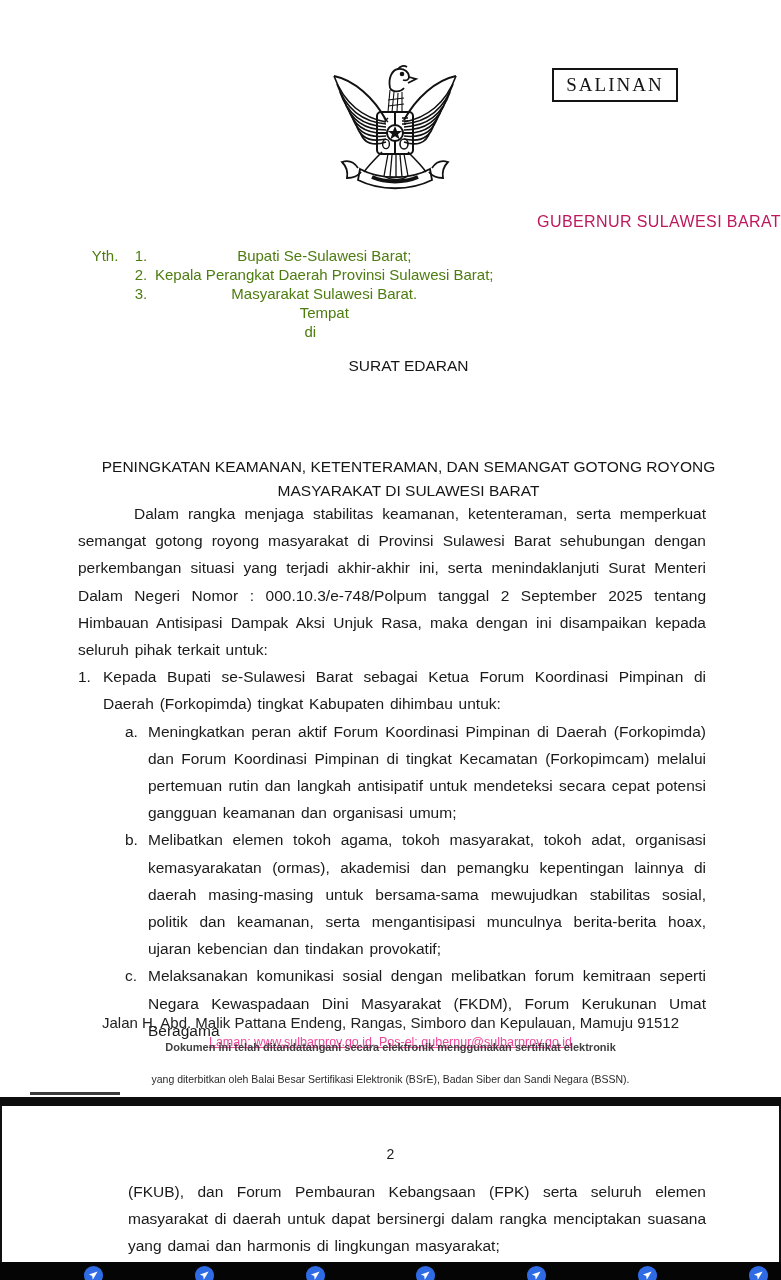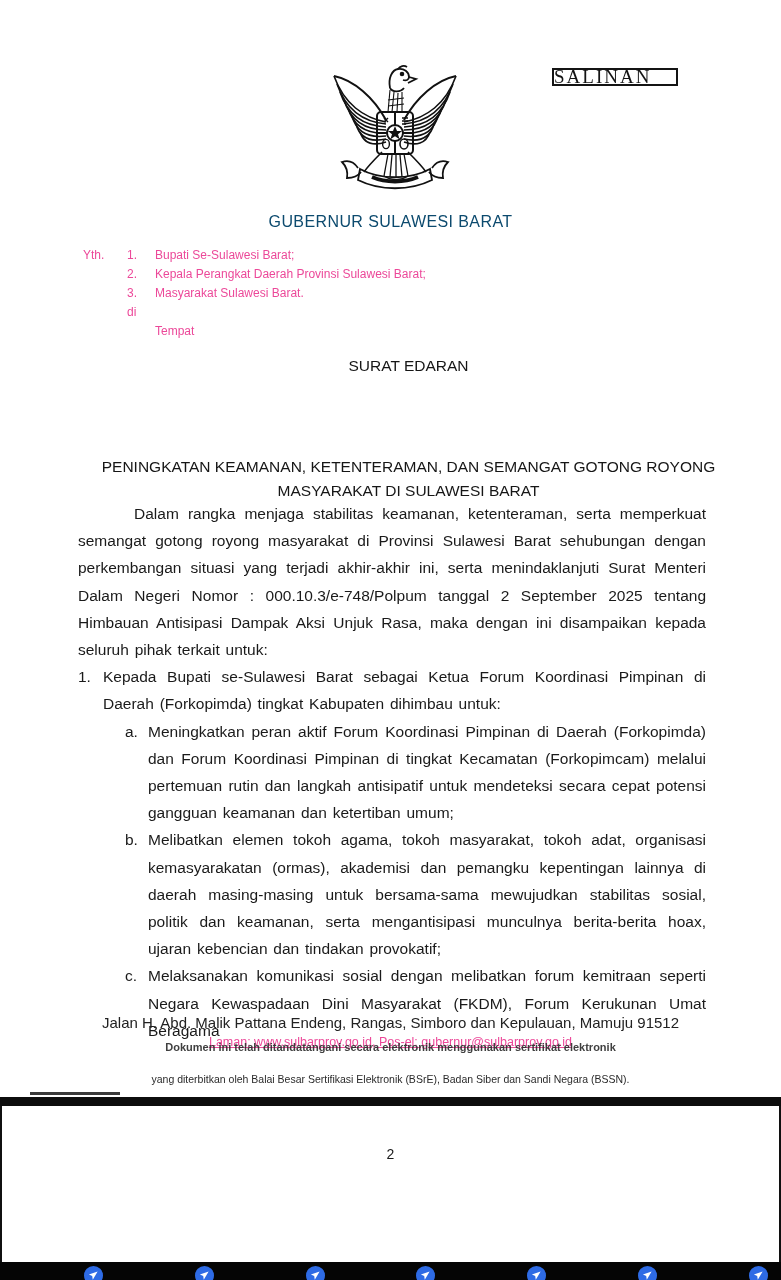--- a/index.html
+++ b/index.html
@@ -11,41 +11,41 @@
     background: #ffffff;
     overflow: hidden;
     font-family: "Liberation Sans", sans-serif;
     color: #1c1c1c;
   }
 
   
   .salinan-box {
     position: absolute;
     left: 552px; top: 68px;
-    width: 126px; height: 18px;
+    width: 126px; height: 34px;
     border: 2px solid #141414;
-    display: flex; align-items: center; 
+    display: flex; align-items: center; justify-content: center;
     font-family: "Liberation Serif", serif;
     font-size: 19px; letter-spacing: 2px; color: #141414;
   }
   .emblem {
     position: absolute;
     left: 324px; top: 60px;
     width: 142px; height: 138px;
   }
   .header-title {
     position: absolute;
     left: 0; top: 213px; width: 781px;
-    text-align: center;
-    font-size: 16px; letter-spacing: 0.4px; color: #0c4a6e;
+    text-align: right;
+    font-size: 16px; letter-spacing: 0.4px; color: #be185d;
   }
   .recipients {
     position: absolute;
     left: 83px; top: 246px;
-    font-size: 12px; line-height: 19px; color: #ec4899;
+    font-size: 15px; line-height: 19px; color: #4d7c0f; text-align: center;
   }
   .recipients table { border-collapse: collapse; }
   .recipients td { vertical-align: top; padding: 0; }
   .recipients .col-salutation { width: 44px; }
   .recipients .col-marker { width: 28px; }
   .title-block {
     position: absolute; left: 0; width: 781px;
     text-align: center; font-size: 15.5px; color: #161616; padding-left: 36px;
   }
   .t-doc-type { top: 357px; }
@@ -227,46 +227,46 @@
         <td>2.</td>
         <td>Kepala Perangkat Daerah Provinsi Sulawesi Barat;</td>
       </tr>
       <tr>
         <td></td>
         <td>3.</td>
         <td>Masyarakat Sulawesi Barat.</td>
       </tr>
       <tr>
         <td></td>
+        <td></td>
+        <td>Tempat</td>
+      </tr>
+      <tr>
+        <td></td>
         <td colspan="2">di</td>
-      </tr>
-      <tr>
-        <td></td>
-        <td></td>
-        <td>Tempat</td>
       </tr>
     </tbody>
       </table>
   </div>
 
   <div class="title-block t-doc-type">SURAT EDARAN</div>
   <div class="title-block t-subject">
     <div>PENINGKATAN KEAMANAN, KETENTERAMAN, DAN SEMANGAT GOTONG ROYONG</div>
     <div>MASYARAKAT DI SULAWESI BARAT</div>
   </div>
 
   <div class="body-block">
     <p class="opening">Dalam rangka menjaga stabilitas keamanan, ketenteraman, serta memperkuat semangat gotong royong masyarakat di Provinsi Sulawesi Barat sehubungan dengan perkembangan situasi yang terjadi akhir-akhir ini, serta menindaklanjuti Surat Menteri Dalam Negeri Nomor : 000.10.3/e-748/Polpum tanggal 2 September 2025 tentang Himbauan Antisipasi Dampak Aksi Unjuk Rasa, maka dengan ini disampaikan kepada seluruh pihak terkait untuk:</p>
     <div class="num-item">
       <span class="marker">1.</span>
       <div class="itext">Kepada Bupati se-Sulawesi Barat sebagai Ketua Forum Koordinasi Pimpinan di Daerah (Forkopimda) tingkat Kabupaten dihimbau untuk:</div>
     </div>
     <div class="sub-item">
       <span class="marker">a.</span>
-      <div class="itext">Meningkatkan peran aktif Forum Koordinasi Pimpinan di Daerah (Forkopimda) dan Forum Koordinasi Pimpinan di tingkat Kecamatan (Forkopimcam) melalui pertemuan rutin dan langkah antisipatif untuk mendeteksi secara cepat potensi gangguan keamanan dan ketertiban umum;</div>
+      <div class="itext">Meningkatkan peran aktif Forum Koordinasi Pimpinan di Daerah (Forkopimda) dan Forum Koordinasi Pimpinan di tingkat Kecamatan (Forkopimcam) melalui pertemuan rutin dan langkah antisipatif untuk mendeteksi secara cepat potensi gangguan keamanan dan organisasi umum;</div>
     </div>
     <div class="sub-item">
       <span class="marker">b.</span>
       <div class="itext">Melibatkan elemen tokoh agama, tokoh masyarakat, tokoh adat, organisasi kemasyarakatan (ormas), akademisi dan pemangku kepentingan lainnya di daerah masing-masing untuk bersama-sama mewujudkan stabilitas sosial, politik dan keamanan, serta mengantisipasi munculnya berita-berita hoax, ujaran kebencian dan tindakan provokatif;</div>
     </div>
     <div class="sub-item">
       <span class="marker">c.</span>
       <div class="itext">Melaksanakan komunikasi sosial dengan melibatkan forum kemitraan seperti Negara Kewaspadaan Dini Masyarakat (FKDM), Forum Kerukunan Umat Beragama</div>
     </div>
   </div>
@@ -278,20 +278,21 @@
       <div class="f-esign1">Dokumen ini telah ditandatangani secara elektronik menggunakan sertifikat elektronik</div>
     </div>
     <div class="f-esign2">yang diterbitkan oleh Balai Besar Sertifikasi Elektronik (BSrE), Badan Siber dan Sandi Negara (BSSN).</div>
   </div>
 
   <div class="pre-sep-line"></div>
   <div class="sep-band"></div>
 
   <div class="page2">
     <div class="page-num">2</div>
+    <div class="continuation">(FKUB), dan Forum Pembauran Kebangsaan (FPK) serta seluruh elemen masyarakat di daerah untuk dapat bersinergi dalam rangka menciptakan suasana yang damai dan harmonis di lingkungan masyarakat;</div>
   </div>
 
   <div class="bottom-bar" id="bottom-bar">
       <span class="bar-icon" style="left: 84px; background: rgb(46, 107, 229);">
         <svg width="11" height="11" viewBox="0 0 12 12">
           <path d="M10.5 1.5 L5.2 10.5 L4.6 6.6 L1 4.9 Z" fill="#ffffff"></path>
         </svg>
       </span>
       <span class="bar-icon" style="left: 194.8px; background: rgb(46, 107, 229);">
         <svg width="11" height="11" viewBox="0 0 12 12">

